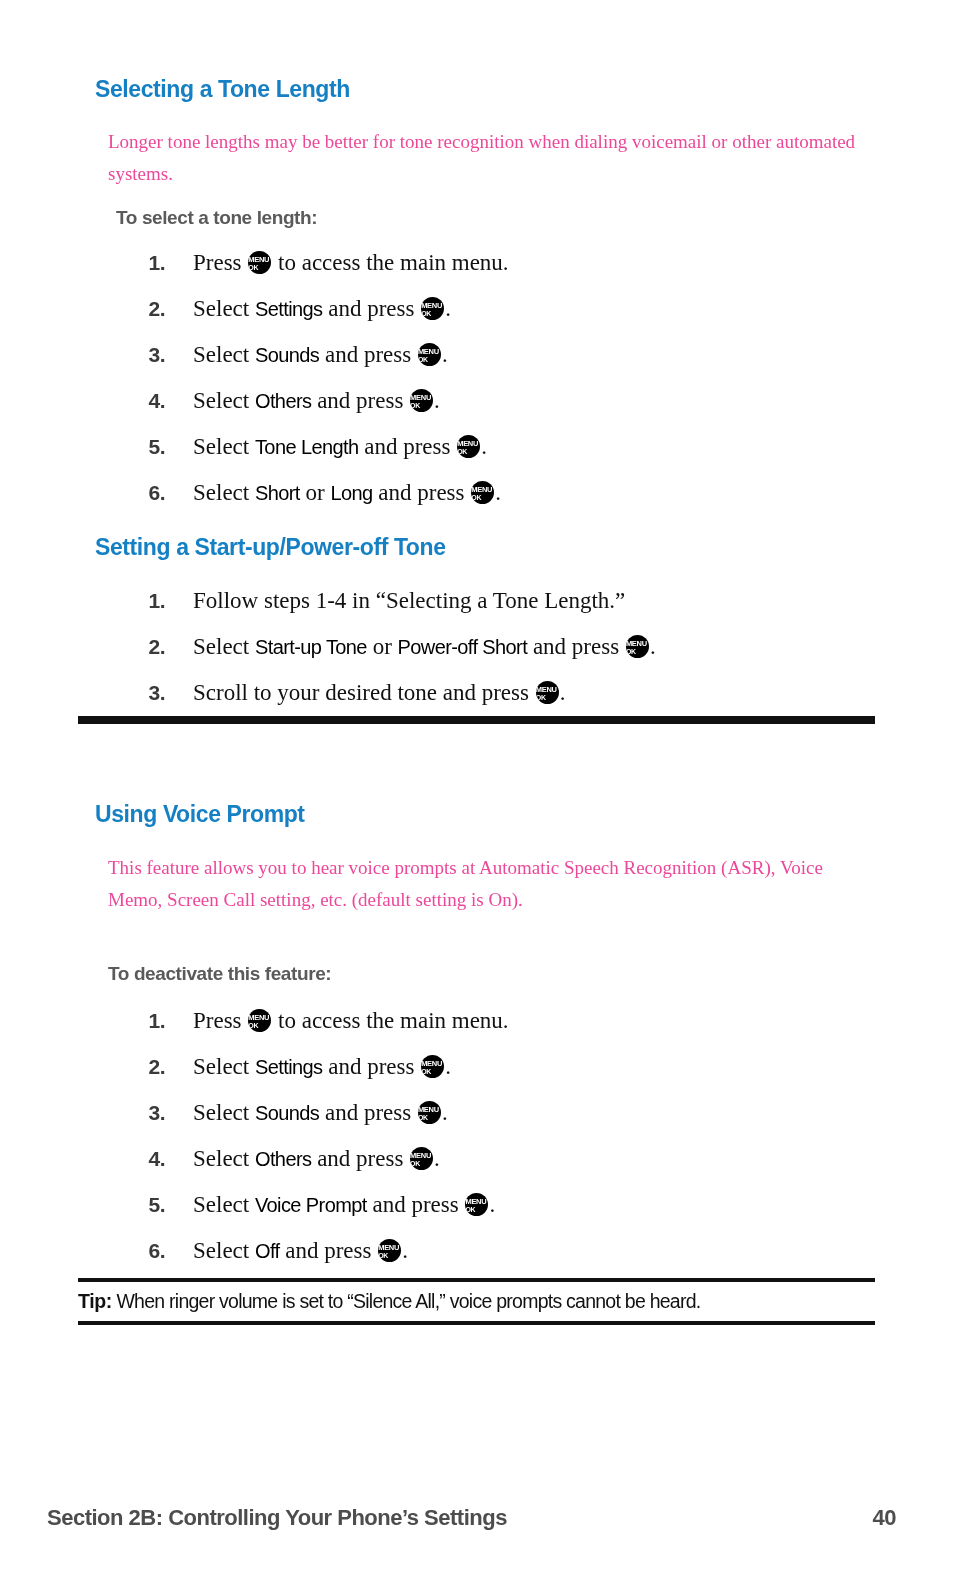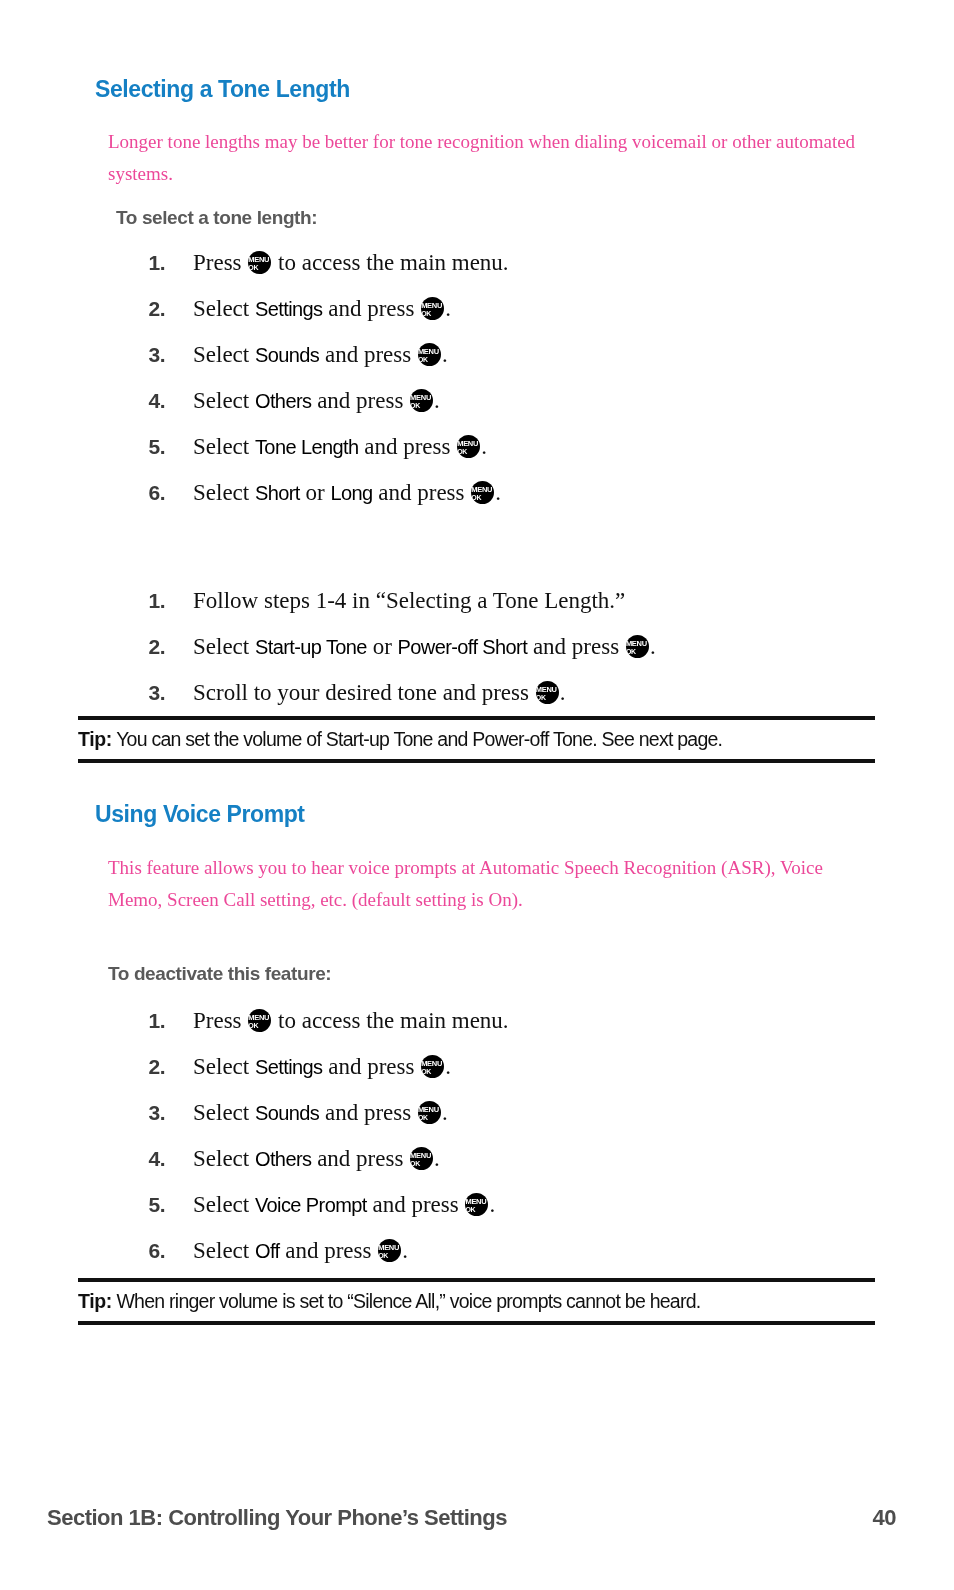--- a/index.html
+++ b/index.html
@@ -205,20 +205,23 @@
       </li>
 
       <li>
         <span class="num">6.</span>
         <span><span>Select </span><span class="ui-term">Short</span><span> or </span><span class="ui-term">Long</span><span> and press </span><span class="menukey"><span class="k1">MENU</span><span class="k2">OK</span></span><span>.</span></span>
       </li>
 
     </ol>
   </div>
 
+  <div class="blk" style="left:95px; top:536px; width:800px;">
+    <h2 class="section-heading">Setting a Start-up/Power-off Tone</h2>
+  </div>
 
   <div class="blk" style="left:125px; top:586px; width:780px;">
     <ol class="steps">
 
       <li>
         <span class="num">1.</span>
         <span>Follow steps 1-4 in “Selecting a Tone Length.”</span>
       </li>
 
       <li>
@@ -229,21 +232,20 @@
       <li>
         <span class="num">3.</span>
         <span><span>Scroll to your desired tone and press </span><span class="menukey"><span class="k1">MENU</span><span class="k2">OK</span></span><span>.</span></span>
       </li>
 
     </ol>
   </div>
 
   <div class="blk tip-block" style="left:78px; top:716px;">
     <div class="tip-rule"></div>
-    <div class="tip-body"><span class="tip-label">Tip:</span> <span>You can set the volume of Start-up Tone and Power-off Tone. See next page.</span></div>
     <div class="tip-rule"></div>
   </div>
 
   <div class="blk" style="left:95px; top:803px; width:800px;">
     <h2 class="section-heading">Using Voice Prompt</h2>
   </div>
 
   <div class="blk" style="left:108px; top:852px; width:740px;">
     <p class="body-para">This feature allows you to hear voice prompts at Automatic Speech Recognition (ASR), Voice Memo, Screen Call setting, etc. (default setting is On).</p>
   </div>
@@ -288,17 +290,17 @@
     </ol>
   </div>
 
   <div class="blk tip-block" style="left:78px; top:1278px;">
     <div class="tip-rule"></div>
     <div class="tip-body"><span class="tip-label">Tip:</span> <span>When ringer volume is set to “Silence All,” voice prompts cannot be heard.</span></div>
     <div class="tip-rule"></div>
   </div>
 
   <div class="footer">
-    <span>Section 1B: Controlling Your Phone’s Settings</span>
+    <span>Section 2B: Controlling Your Phone’s Settings</span>
     <span>40</span>
   </div>
 
 </div>
 
 </body></html>

